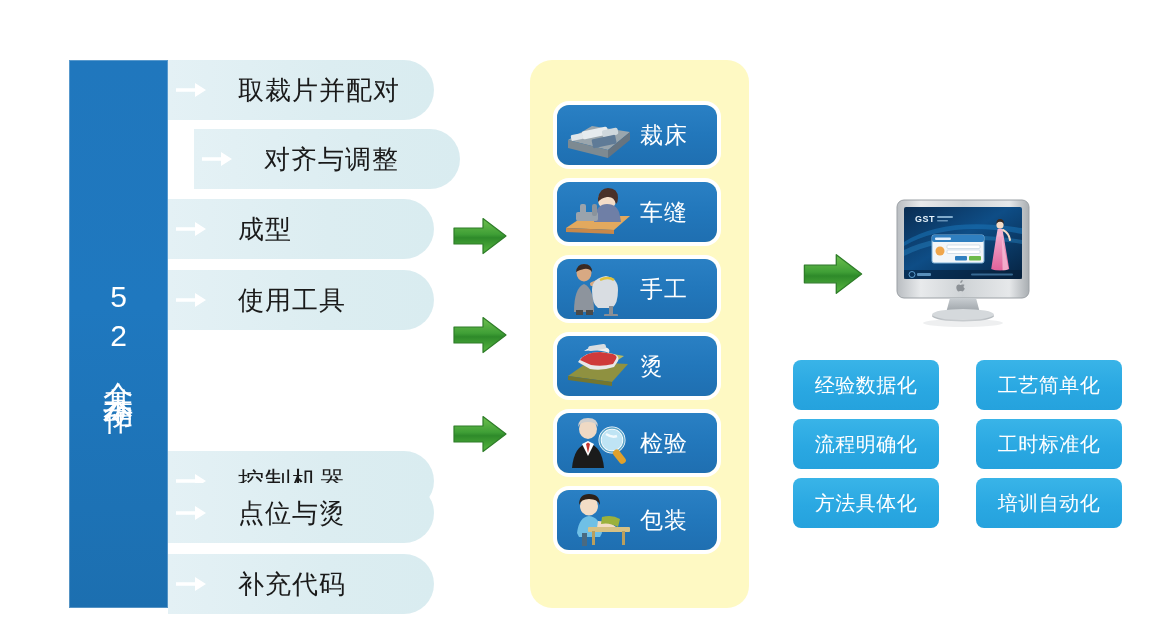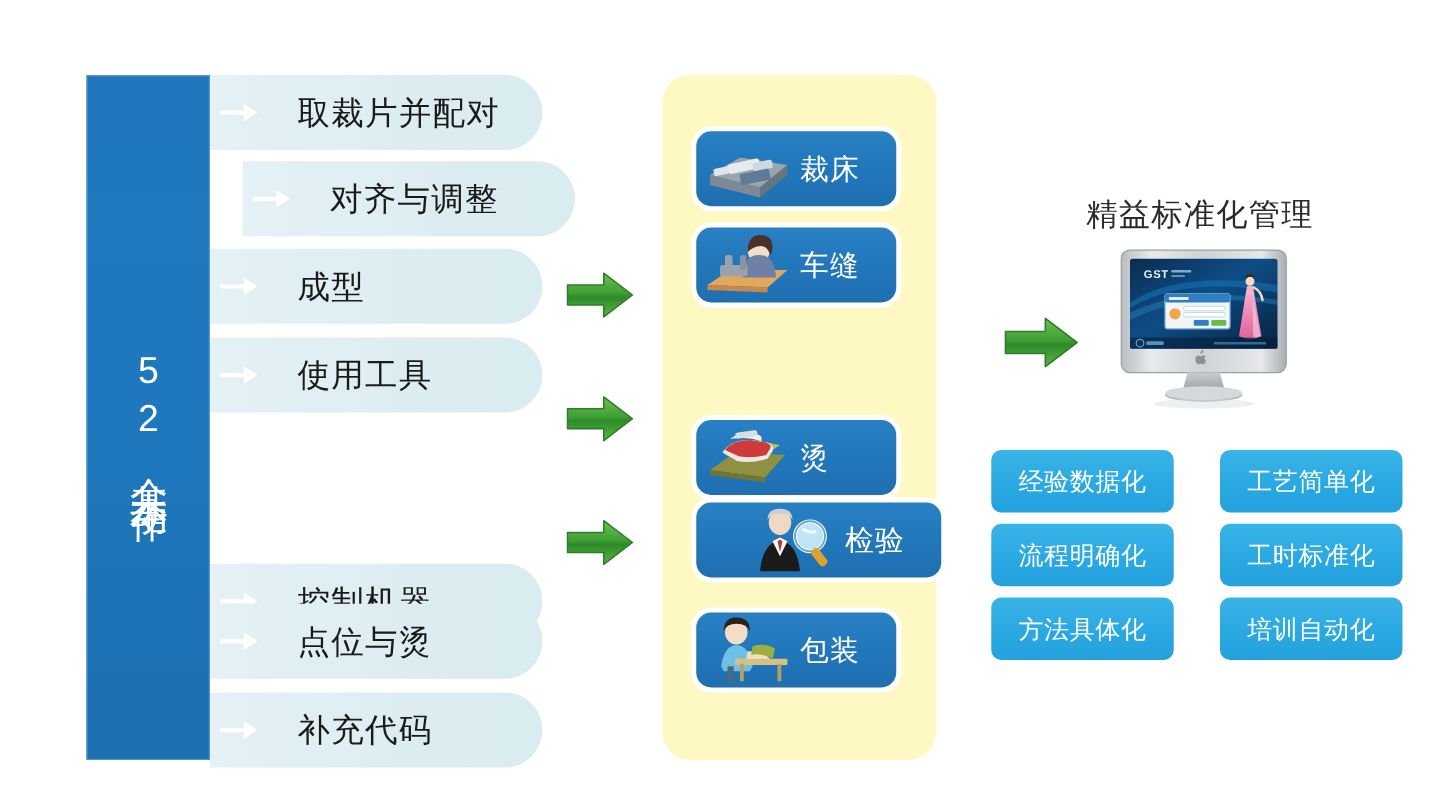--- a/index.html
+++ b/index.html
@@ -224,37 +224,54 @@
           <path d="M36 12 q2-10 10-10 q10 0 10 10 q0 4-2 6 q-2-8-9-7 q-6 1-9 5 z" fill="#4a3129"></path>
           <path d="M33 30 q2-12 12-12 q11 0 13 12 l1 6 H32 z" fill="#6f7fa6"></path>
           <rect x="14" y="26" width="22" height="9" rx="2" fill="#9aa3ac"></rect>
           <rect x="18" y="18" width="6" height="10" rx="2" fill="#9aa3ac"></rect>
           <rect x="30" y="18" width="5" height="12" rx="2" fill="#8a939c"></rect>
         </svg>
       </span>
       <span class="mid-label">车缝</span>
     </div>
 
+    <div class="mid-item" style="top:199px;">
+      <span class="mid-icon">
+        <svg width="74" height="54" viewBox="0 0 74 54">
+          <ellipse cx="22" cy="11" rx="7.5" ry="8.5" fill="#d8a983"></ellipse>
+          <path d="M14 10 q1-8 8-8 q8 0 8 8 q-3-4-8-3 q-5 1-8 3z" fill="#3a2a22"></path>
+          <path d="M12 50 q0-24 10-28 q10 4 10 28 z" fill="#8d949d"></path>
+          <rect x="14" y="48" width="7" height="5" fill="#4a4a4a"></rect>
+          <rect x="24" y="48" width="7" height="5" fill="#4a4a4a"></rect>
+          <path d="M30 22 q12-6 20-2" stroke="#d8a983" stroke-width="4" fill="none" stroke-linecap="round"></path>
+          <path d="M44 14 q12 2 12 14 q0 14-6 18 h-14 q-6-4-6-18 q0-12 14-14 z" fill="#d9dde2"></path>
+          <rect x="47" y="44" width="4" height="9" fill="#8b8f95"></rect>
+          <rect x="42" y="52" width="14" height="2.5" rx="1" fill="#8b8f95"></rect>
+          <path d="M38 18 q8-4 14 0" stroke="#e0c23c" stroke-width="2.5" fill="none"></path>
+        </svg>
+      </span>
+      <span class="mid-label">手工</span>
+    </div>
 
     <div class="mid-item" style="top:276px;">
       <span class="mid-icon">
         <svg width="74" height="48" viewBox="0 0 74 48">
           <path d="M6 34 L26 20 L66 22 L50 40 Z" fill="#8f9140"></path>
           <path d="M6 34 L6 38 L50 44 L50 40 Z" fill="#74762f"></path>
           <path d="M18 22 L40 10 L62 14 L44 26 Z" fill="#b9bb61"></path>
           <path d="M16 20 q6-10 22-10 l14 2 q6 2 4 7 l-4 6 q-12 4-24 2 z" fill="#e8e8e8"></path>
           <path d="M18 18 q6-8 20-8 l13 2 q5 2 3 5 l-3 5 q-11 3-22 1 z" fill="#cf3a3a"></path>
           <path d="M22 9 q8-6 20-4 q7 1 5 6 q-10-4-25-2z" fill="#f0f0f0"></path>
           <rect x="26" y="3" width="18" height="5" rx="2.5" fill="#d9dde0" transform="rotate(-8 35 5)"></rect>
         </svg>
       </span>
       <span class="mid-label">烫</span>
     </div>
 
-    <div class="mid-item" style="top:342px;padding-left:36px;">
+    <div class="mid-item" style="top:353px;">
       <span class="mid-icon">
         <svg width="74" height="54" viewBox="0 0 74 54">
           <ellipse cx="26" cy="13" rx="9" ry="10" fill="#efd9c4"></ellipse>
           <path d="M16 11 q0-9 10-9 q10 0 10 9 q-2-5-10-5 q-8 0-10 5z" fill="#cfcfcf"></path>
           <path d="M10 52 q2-22 16-25 q14 3 16 25 z" fill="#1b1b1b"></path>
           <path d="M20 28 l6 12 l6-12 l-6-3 z" fill="#ffffff"></path>
           <path d="M24 28 l2 9 l2-9 l-2-1.5 z" fill="#c6352f"></path>
           <circle cx="50" cy="24" r="12" fill="#bfe4f4" stroke="#ffffff" stroke-width="3"></circle>
           <circle cx="50" cy="24" r="12" fill="none" stroke="#5fa7c9" stroke-width="1.5"></circle>
           <path d="M44 18 q6 4 11 2" stroke="#ffffff" stroke-width="2.5" fill="none" opacity=".8"></path>
@@ -281,21 +298,20 @@
       <span class="mid-label">包装</span>
     </div>
   </div>
 
   <div class="garrow" style="left:802px;top:252px;width:62px;height:44px;">
     <svg viewBox="0 0 56 40" style="width:62px;height:44px;">
       <path d="M2 12 h29 V2.5 L54 20 31 37.5 V28 H2 Z" fill="url(#gg1)" stroke="#2e7d28" stroke-width="1.2" stroke-linejoin="round"></path>
     </svg>
   </div>
 
-  <div class="right-title">精益标准化管理</div>
 
   <div class="monitor">
     <svg width="140" height="130" viewBox="0 0 140 130">
       <defs>
         <linearGradient id="bez" x1="0" y1="0" x2="1" y2="0">
           <stop offset="0%" stop-color="#b9bdc1"></stop>
             <stop offset="18%" stop-color="#e8eaec"></stop>
           <stop offset="50%" stop-color="#cfd3d6"></stop>
             <stop offset="85%" stop-color="#e6e8ea"></stop>
           <stop offset="100%" stop-color="#a9aeb2"></stop>

